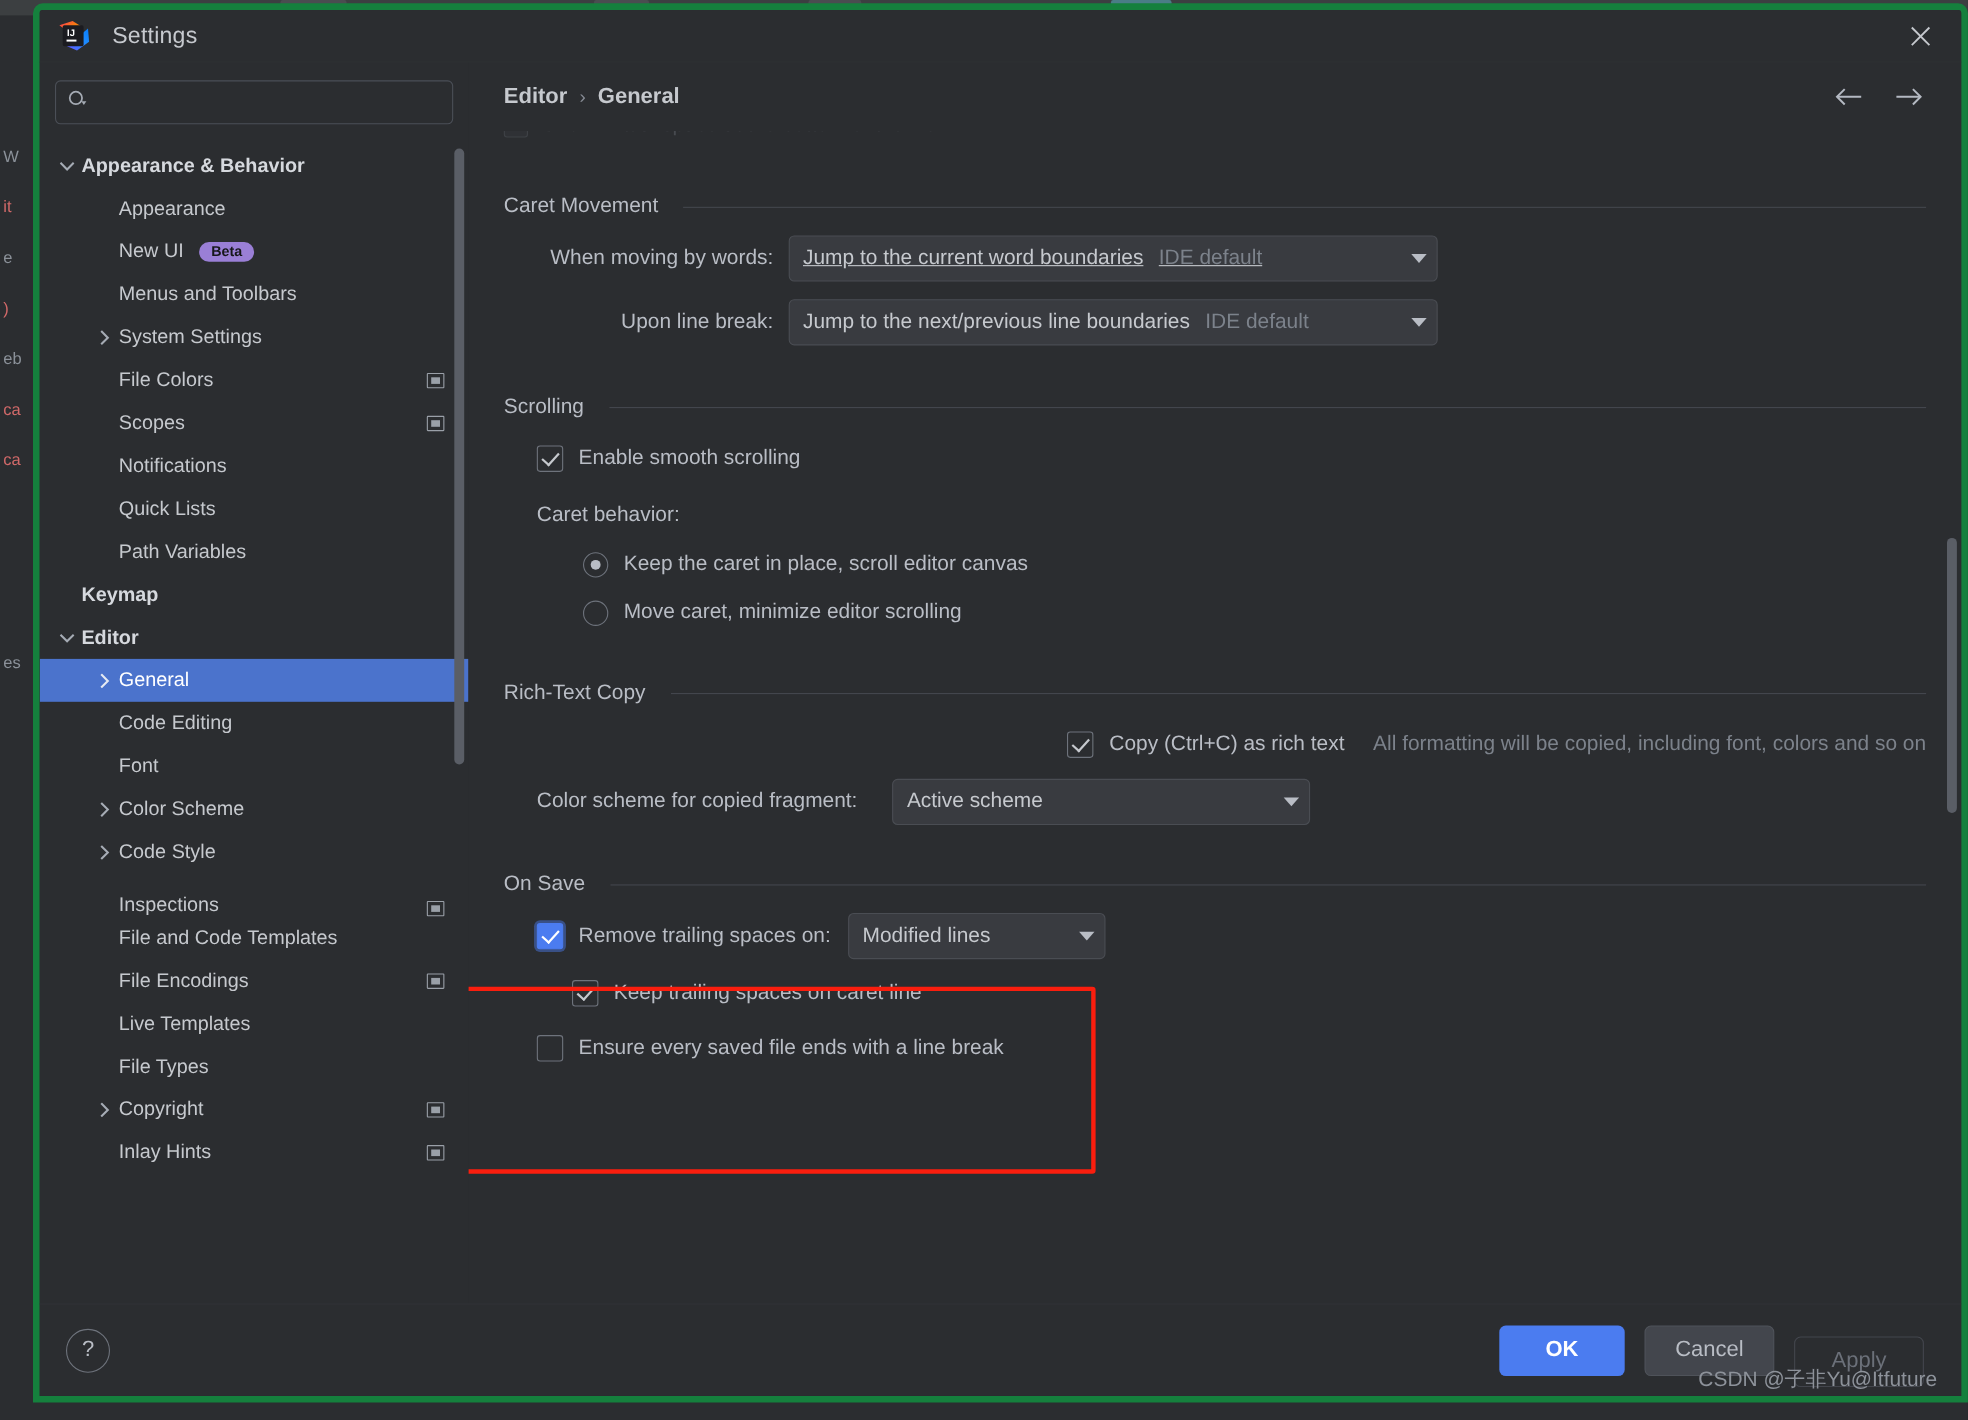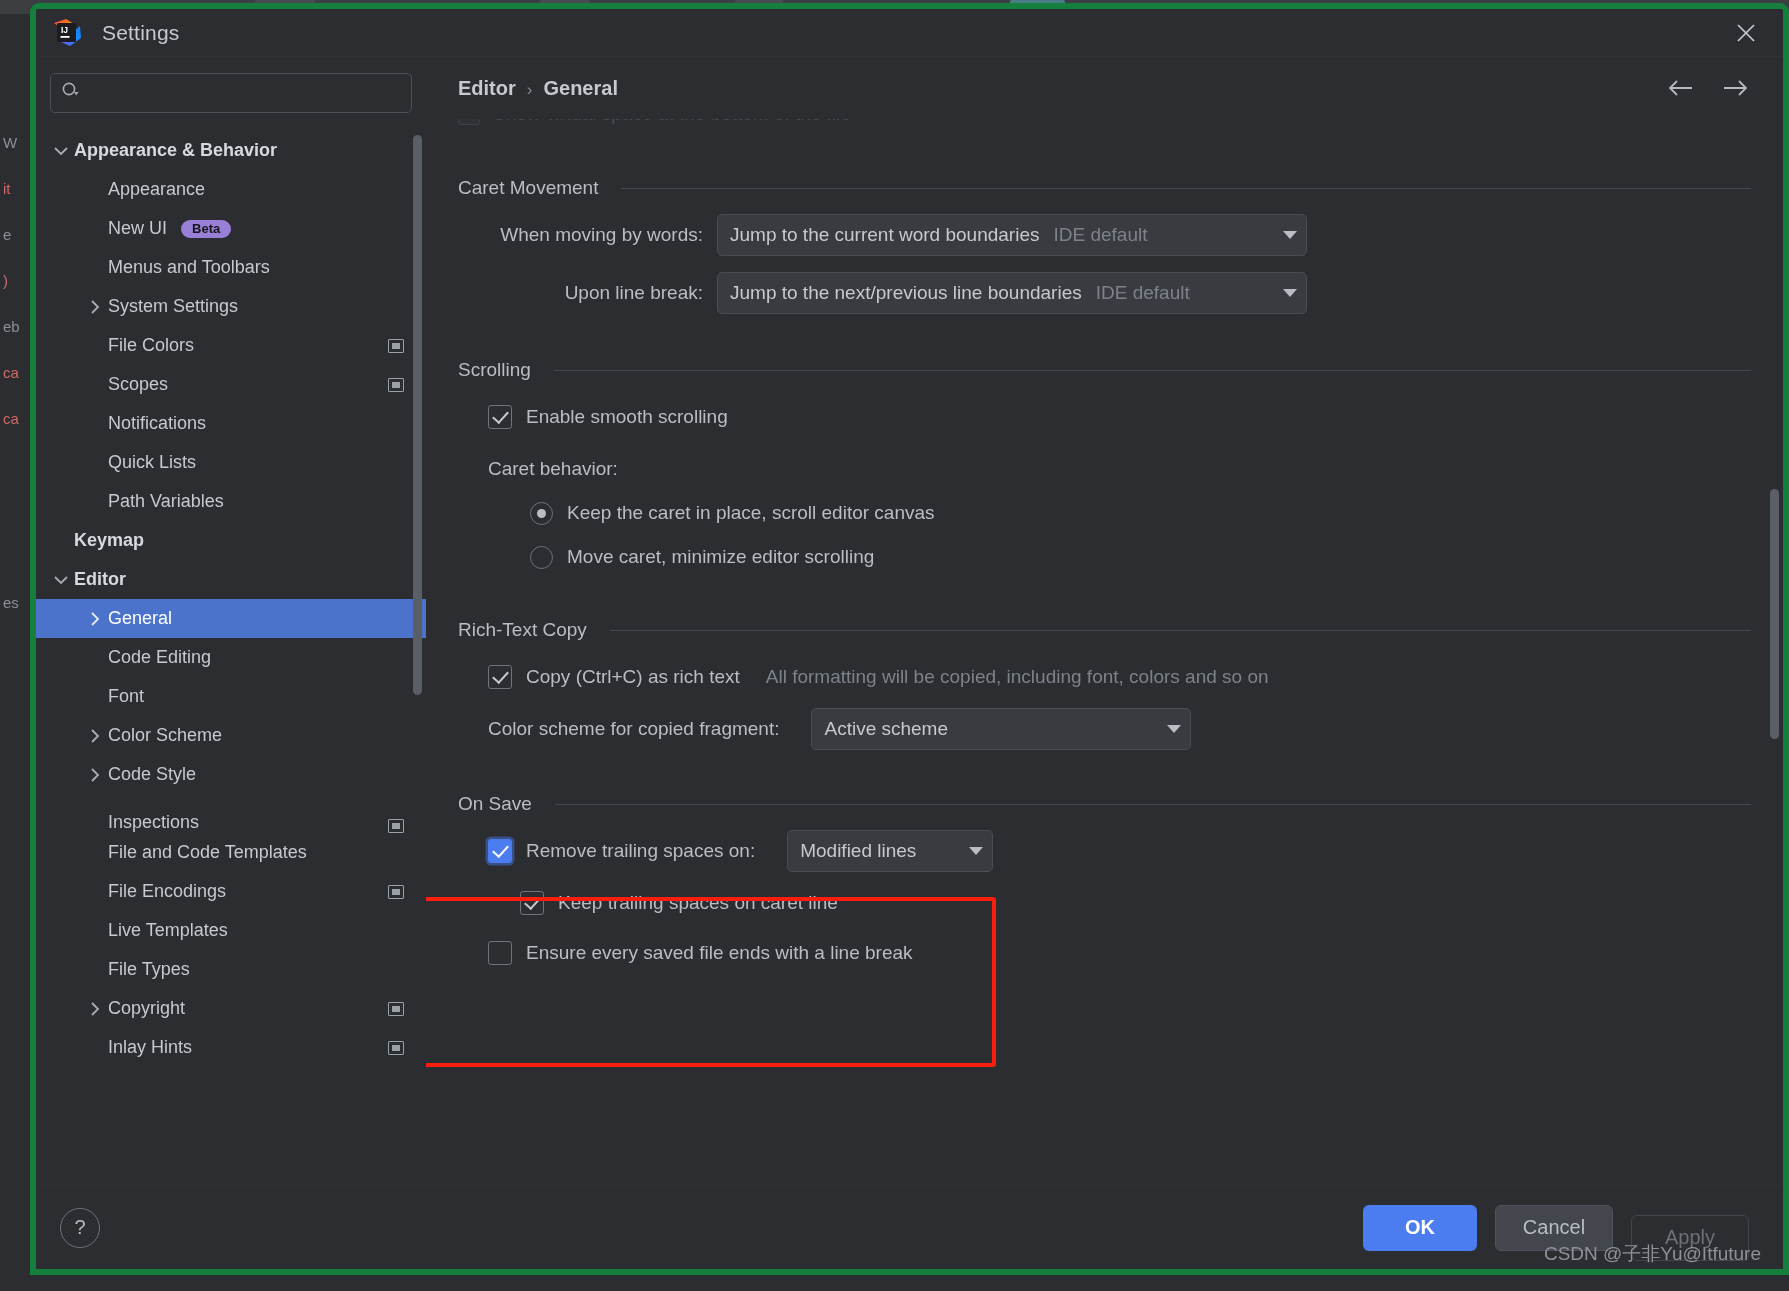--- a/index.html
+++ b/index.html
@@ -698,21 +698,21 @@
         </div>
 
         <div class="section" style="margin-top:58px;">
           <div class="section-head">
             <span class="stitle">Caret Movement</span>
             <span class="sline"></span>
           </div>
 
           <div class="row" style="margin-top:10px;">
             <span class="lbl" style="width:245px;text-align:right;margin-right:14px;">When moving by words:</span>
-            <div class="combo" style="width:590px;">
+            <div class="combo" style="width:590px;text-decoration:underline;">
               <span class="cval">Jump to the current word boundaries</span>
               <span class="chint">IDE default</span>
               <span class="arrow">
                 <svg width="16" height="10" viewBox="0 0 16 10">
                     <polygon points="1,1 15,1 8,9" fill="#b9bdc5"></polygon>
                   </svg>
               </span>
             </div>
           </div>
 
@@ -755,21 +755,21 @@
             <span class="cbx-label">Move caret, minimize editor scrolling</span>
           </div>
         </div>
 
         <div class="section" style="margin-top:40px;">
           <div class="section-head">
             <span class="stitle">Rich-Text Copy</span>
             <span class="sline"></span>
           </div>
 
-          <div class="row" style="padding-left:30px;margin-top:8px;">
+          <div class="row" style="padding-left:30px;margin-top:8px;justify-content:flex-end;">
             <span class="cbx checked"></span>
             <span class="cbx-label">Copy (Ctrl+C) as rich text</span>
             <span class="hint-text">All formatting will be copied, including font, colors and so on</span>
           </div>
 
           <div class="row" style="padding-left:30px;margin-top:8px;">
             <span class="lbl">Color scheme for copied fragment:</span>
             <div class="combo" style="width:380px;margin-left:32px;">
               <span class="cval">Active scheme</span>
               <span class="arrow">
@@ -783,21 +783,21 @@
 
         <div class="section" style="margin-top:42px;">
           <div class="section-head">
             <span class="stitle">On Save</span>
             <span class="sline"></span>
           </div>
 
           <div class="row" style="padding-left:30px;margin-top:8px;">
             <span class="cbx checked accent"></span>
             <span class="cbx-label">Remove trailing spaces on:</span>
-            <div class="combo" style="width:206px;margin-left:32px;">
+            <div class="combo" style="width:234px;margin-left:16px;">
               <span class="cval">Modified lines</span>
               <span class="arrow">
                 <svg width="16" height="10" viewBox="0 0 16 10">
                     <polygon points="1,1 15,1 8,9" fill="#b9bdc5"></polygon>
                   </svg>
               </span>
             </div>
           </div>
 
           <div class="row" style="padding-left:62px;margin-top:8px;">

